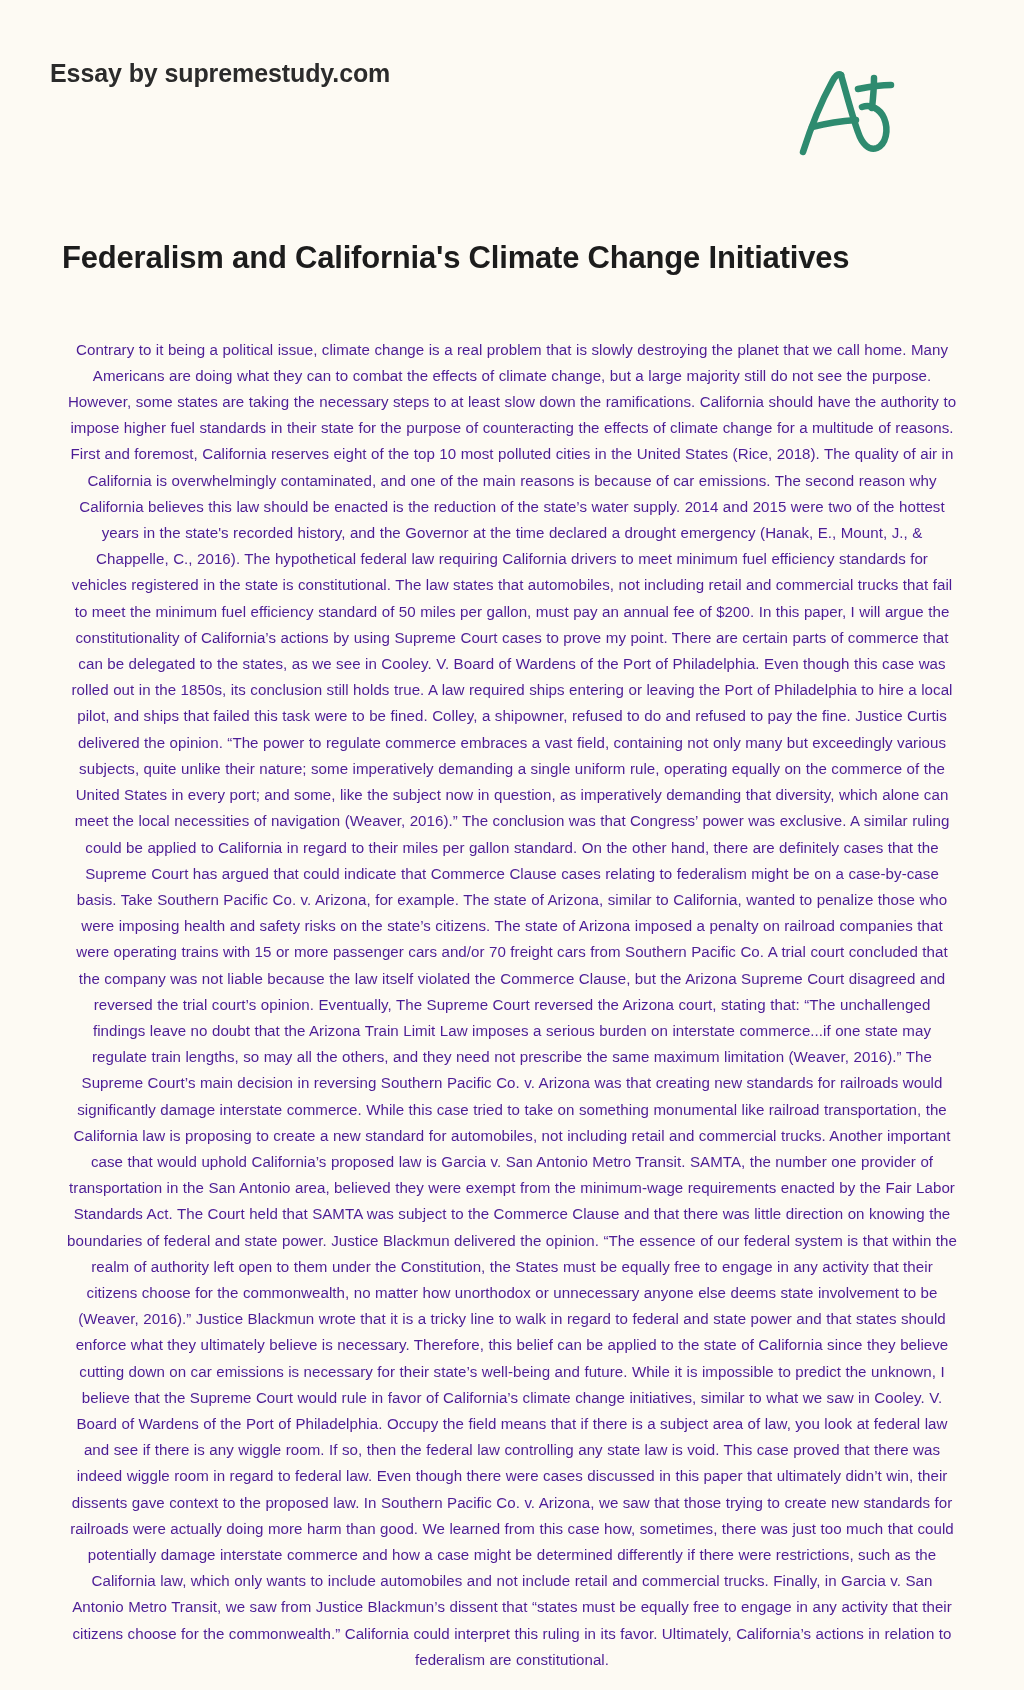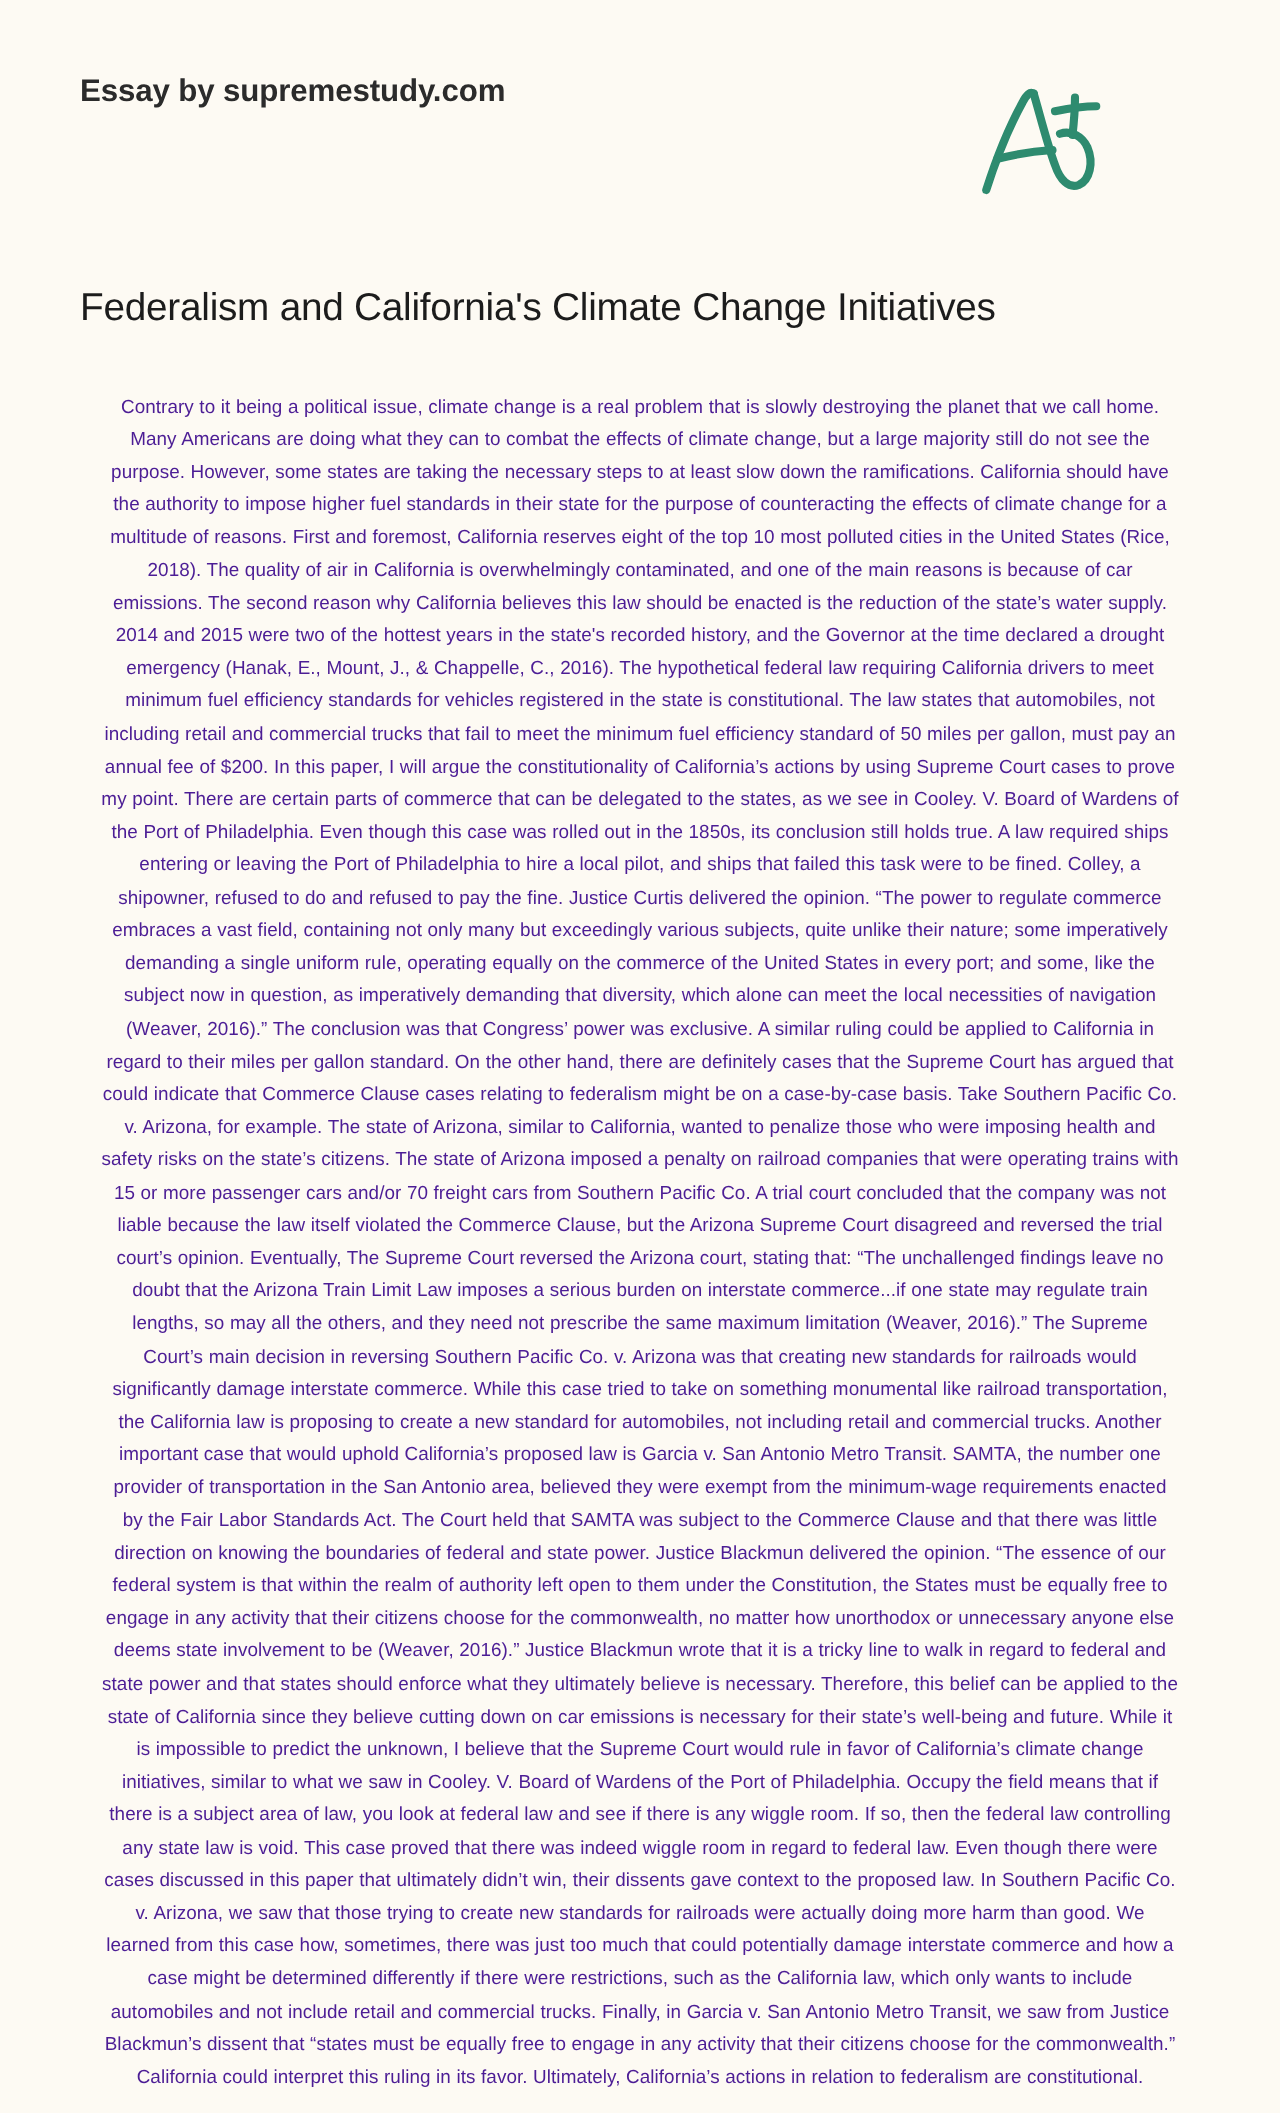--- a/index.html
+++ b/index.html
@@ -13,21 +13,21 @@
     font-family: "Liberation Sans", sans-serif;
     -webkit-font-smoothing: antialiased;
     overflow: hidden;
   }
 
   .page {
     position: relative;
     width: 1024px;
     height: 1250px;
     box-sizing: border-box;
-    padding: 0 64px;
+    padding: 0 50px;
     background: #fdfaf3;
   }
 
   
   .header {
     position: relative;
     padding-top: 58px;
     height: 120px;
     box-sizing: border-box;
   }
@@ -65,26 +65,26 @@
     height: 105px;
   }
   .logo svg {
     display: block;
     width: 110px;
     height: 105px;
   }
 
   
   .title {
-    margin: 0;
+    margin: 12px;
     padding-top: 108px;
     font-family: "Liberation Sans Narrow", "Liberation Sans", sans-serif;
     font-stretch: condensed;
     font-size: 31px;
-    font-weight: normal;
+    font-weight: bold;
     color: #1c1c1c;
     letter-spacing: -0.2px;
     line-height: 1.15;
   }
 
   
   .body-wrap {
     padding-top: 32px;
   }
   .body-paragraph {

